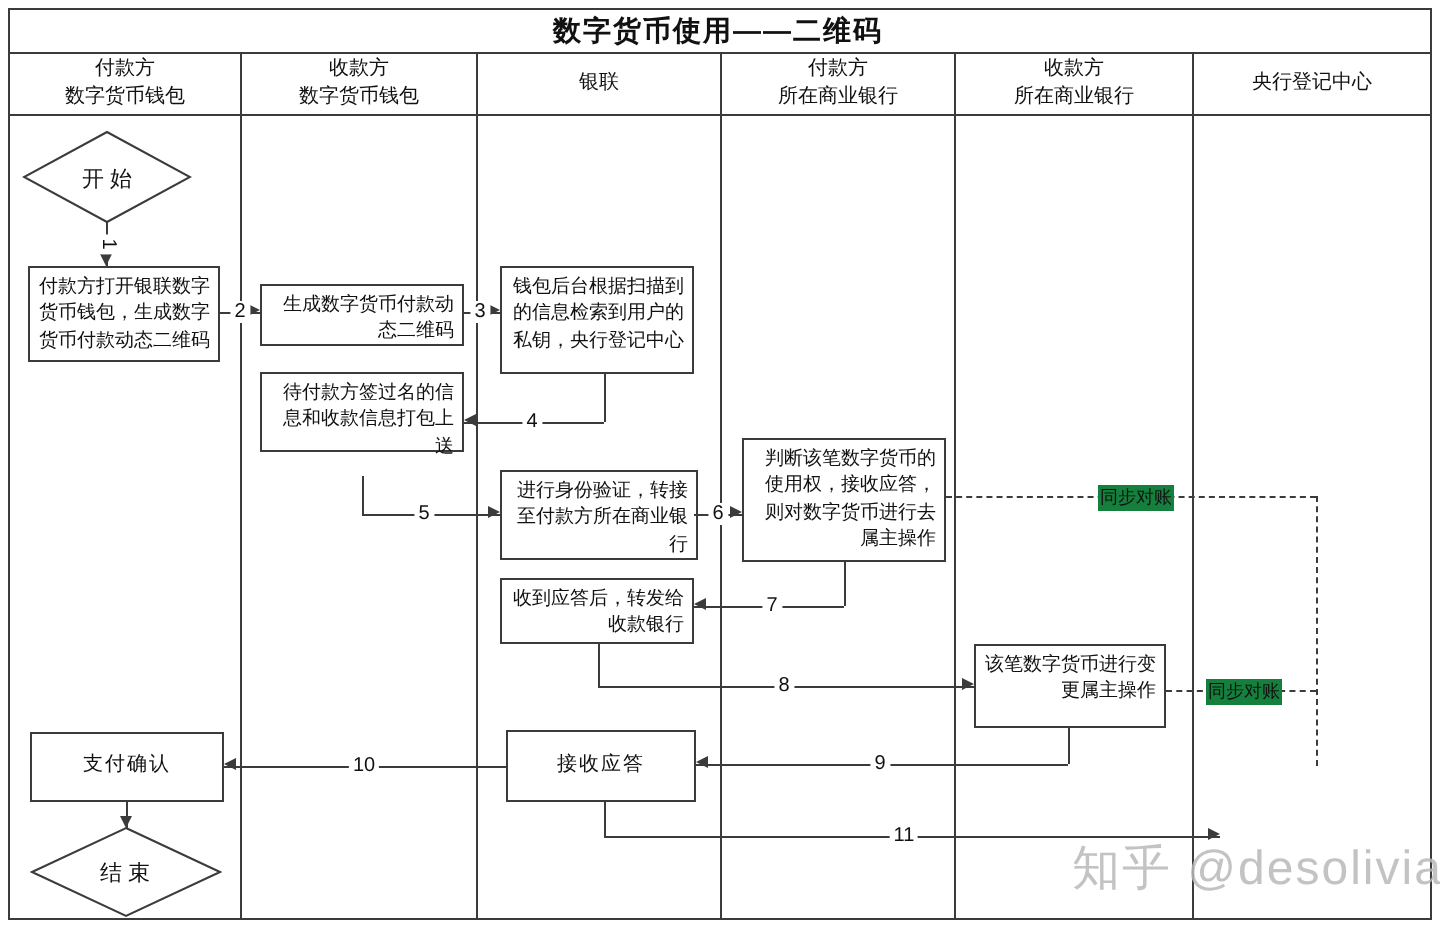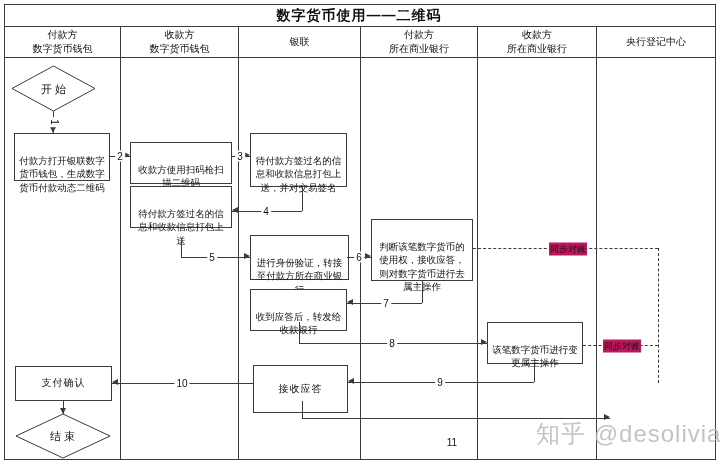--- a/index.html
+++ b/index.html
@@ -16,31 +16,31 @@
   .title{
     position:absolute;left:4px;top:4px;width:710px;height:22px;line-height:22px;
     text-align:center;font-size:14px;font-weight:bold;letter-spacing:1px;
   }
   .lane-header{
     position:absolute;top:27px;height:29px;display:flex;flex-direction:column;
     align-items:center;justify-content:center;font-size:10px;line-height:1.4;text-align:center;
   }
   .node{
     position:absolute;border:1px solid #3b3b3b;background:#fff;
-    font-size:9.5px;line-height:1.42;padding:20px 4px;box-sizing:border-box;
-    text-align:center;word-break:break-all;
+    font-size:9.5px;line-height:1.42;padding:3px 4px;box-sizing:border-box;
+    text-align:right;word-break:break-all;
   }
   .node.centered{display:flex;align-items:center;justify-content:center;text-align:center;padding:2px;}
   .step{
     position:absolute;transform:translate(-50%,-50%);background:#fff;
     font-size:10px;padding:0 2px;z-index:3;
   }
   .step.rot{transform:translate(-50%,-50%) rotate(90deg);}
   .synclabel{
-    position:absolute;transform:translate(-50%,-50%);background:#be185d;
+    position:absolute;transform:translate(-50%,-50%);background:#15803d;
     font-size:9px;padding:0 1px;z-index:3;white-space:nowrap;
   }
   .arrow{position:absolute;width:0;height:0;z-index:2;}
   .arrow.r{border-top:3.5px solid transparent;border-bottom:3.5px solid transparent;border-left:6px solid #3b3b3b;}
   .arrow.l{border-top:3.5px solid transparent;border-bottom:3.5px solid transparent;border-right:6px solid #3b3b3b;}
   .arrow.d{border-left:3.5px solid transparent;border-right:3.5px solid transparent;border-top:6px solid #3b3b3b;}
   .diamond-text{font-size:11px;letter-spacing:3px;fill:#111;}
   .watermark{
     position:absolute;left:536px;top:418px;font-size:24px;color:rgba(185,185,185,0.85);
     white-space:nowrap;z-index:9;letter-spacing:1px;
@@ -86,28 +86,28 @@
     <span>央行登记中心</span>
     <span></span>
   </div>
 
   <svg style="position:absolute;left:11px;top:65px;z-index:2;" width="85" height="47">
     <polygon points="42.5,1 84,23.5 42.5,46 1,23.5" fill="#ffffff" stroke="#3b3b3b" stroke-width="1"></polygon>
     <text x="44" y="28" text-anchor="middle" class="diamond-text">开始</text>
   </svg>
 
   <div class="node" style="left:14px;top:133px;width:96px;height:48px;">付款方打开银联数字货币钱包，生成数字货币付款动态二维码</div>
-  <div class="node" style="left:130px;top:142px;width:102px;height:31px;">收款方使用扫码枪扫描二维码</div>
-  <div class="node" style="left:250px;top:133px;width:97px;height:54px;">待付款方签过名的信息和收款信息打包上送，并对交易签名</div>
+  <div class="node" style="left:130px;top:142px;width:102px;height:31px;">生成数字货币付款动态二维码</div>
+  <div class="node" style="left:250px;top:133px;width:97px;height:54px;">钱包后台根据扫描到的信息检索到用户的私钥，央行登记中心</div>
   <div class="node" style="left:130px;top:186px;width:102px;height:40px;">待付款方签过名的信息和收款信息打包上送</div>
   <div class="node" style="left:250px;top:235px;width:99px;height:45px;">进行身份验证，转接至付款方所在商业银行</div>
   <div class="node" style="left:371px;top:219px;width:102px;height:62px;">判断该笔数字货币的使用权，接收应答，则对数字货币进行去属主操作</div>
   <div class="node" style="left:250px;top:289px;width:97px;height:33px;">收到应答后，转发给收款银行</div>
   <div class="node" style="left:487px;top:322px;width:96px;height:42px;">该笔数字货币进行变更属主操作</div>
-  <div class="node centered" style="left:253px;top:365px;width:95px;height:48px;font-size:10px;letter-spacing:1px;text-align:center;">接收应答</div>
+  <div class="node centered" style="left:253px;top:365px;width:95px;height:36px;font-size:10px;letter-spacing:1px;text-align:center;">接收应答</div>
   <div class="node centered" style="left:15px;top:366px;width:97px;height:35px;font-size:10px;letter-spacing:1px;text-align:center;">支付确认</div>
 
   <svg style="position:absolute;left:15px;top:413px;z-index:2;" width="96" height="46">
     <polygon points="48,1 95,23 48,45 1,23" fill="#ffffff" stroke="#3b3b3b" stroke-width="1"></polygon>
     <text x="49" y="27" text-anchor="middle" class="diamond-text">结束</text>
   </svg>
 
   <div class="vline" style="left:53px;top:111px;height:22px;"></div>
   <div class="arrow d" style="left:50px;top:127px;"></div>
   <div class="step rot" style="left:54px;top:122px;">1</div>
@@ -149,21 +149,21 @@
   <div class="arrow l" style="left:348px;top:378px;"></div>
   <div class="step" style="left:440px;top:382px;">9</div>
 
   <div class="hline" style="left:112px;top:383px;width:141px;"></div>
   <div class="arrow l" style="left:112px;top:379px;"></div>
   <div class="step" style="left:182px;top:383px;">10</div>
 
   <div class="vline" style="left:302px;top:401px;height:17px;"></div>
   <div class="hline" style="left:302px;top:418px;width:308px;"></div>
   <div class="arrow r" style="left:604px;top:414px;"></div>
-  <div class="step" style="left:452px;top:418px;margin-top:24px;">11</div>
+  <div class="step" style="left:452px;top:418px;">11</div>
 
   <div class="vline" style="left:63px;top:401px;height:13px;"></div>
   <div class="arrow d" style="left:60px;top:408px;"></div>
 
   <div class="hline dashed" style="left:473px;top:248px;width:185px;"></div>
   <div class="synclabel" style="left:568px;top:249px;">同步对账</div>
   <div class="vline dashed" style="left:658px;top:248px;height:135px;"></div>
   <div class="hline dashed" style="left:583px;top:345px;width:75px;"></div>
   <div class="synclabel" style="left:622px;top:346px;">同步对账</div>
 

